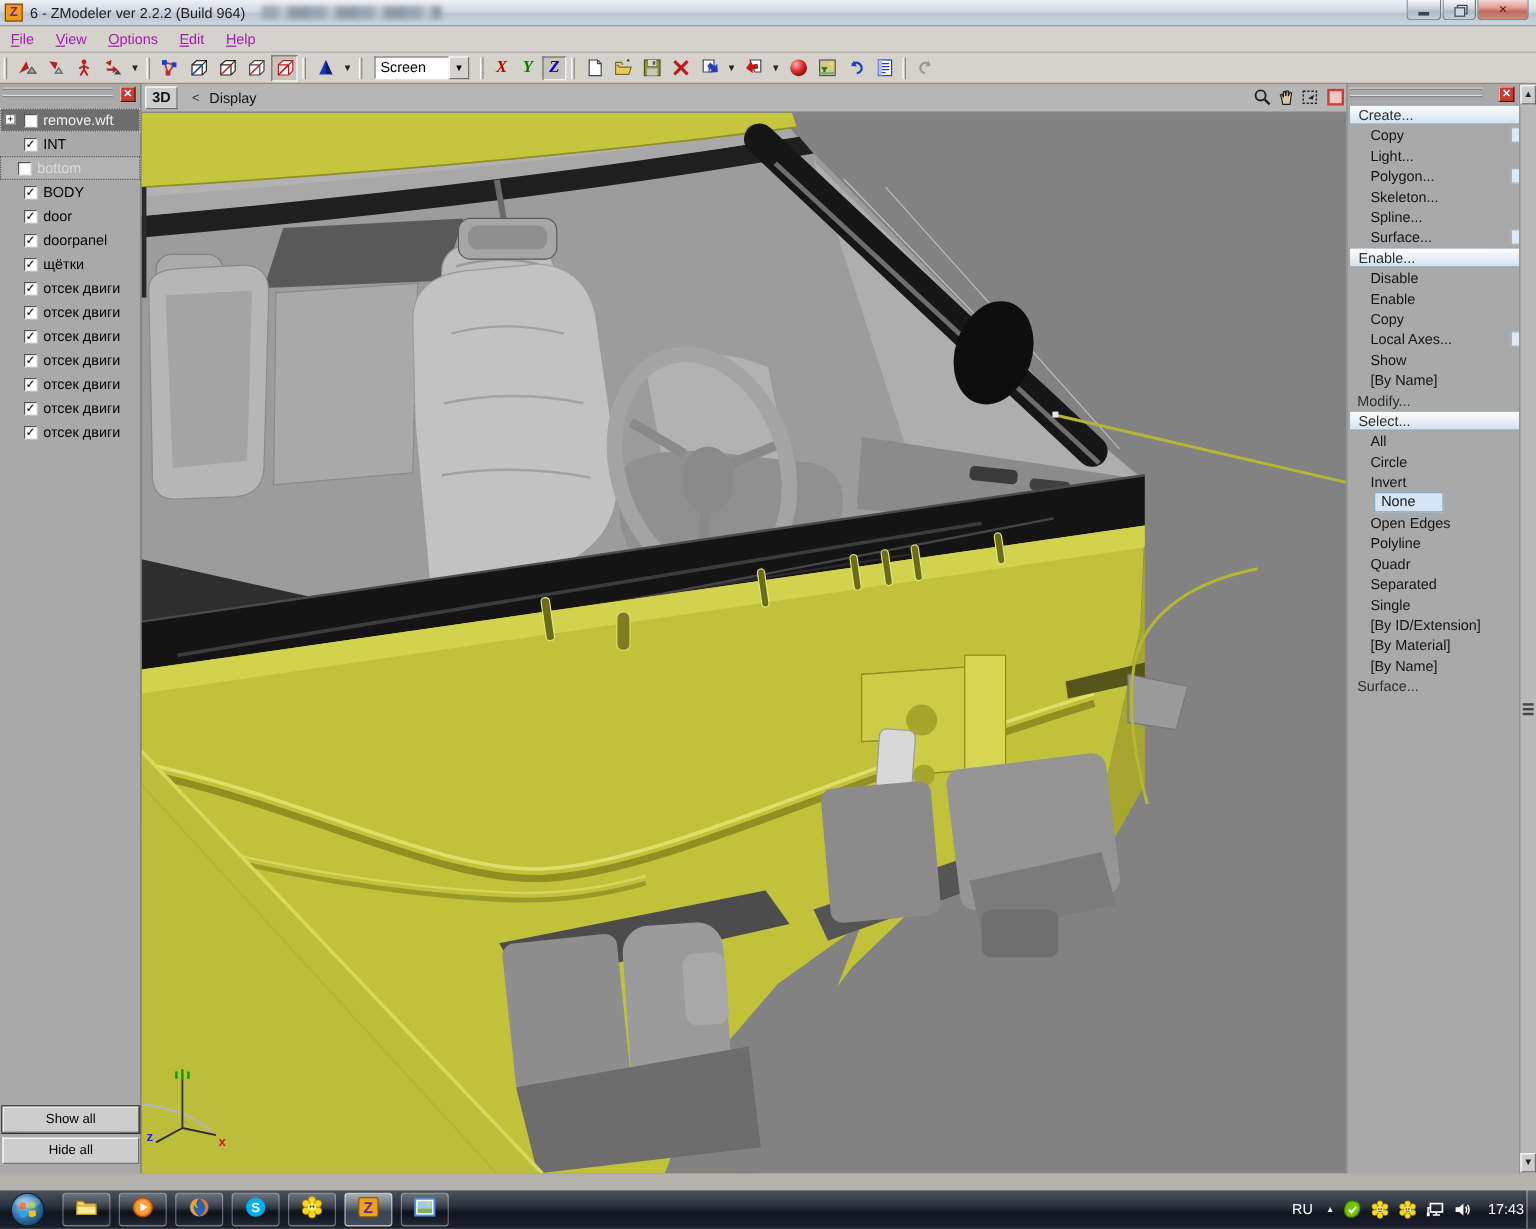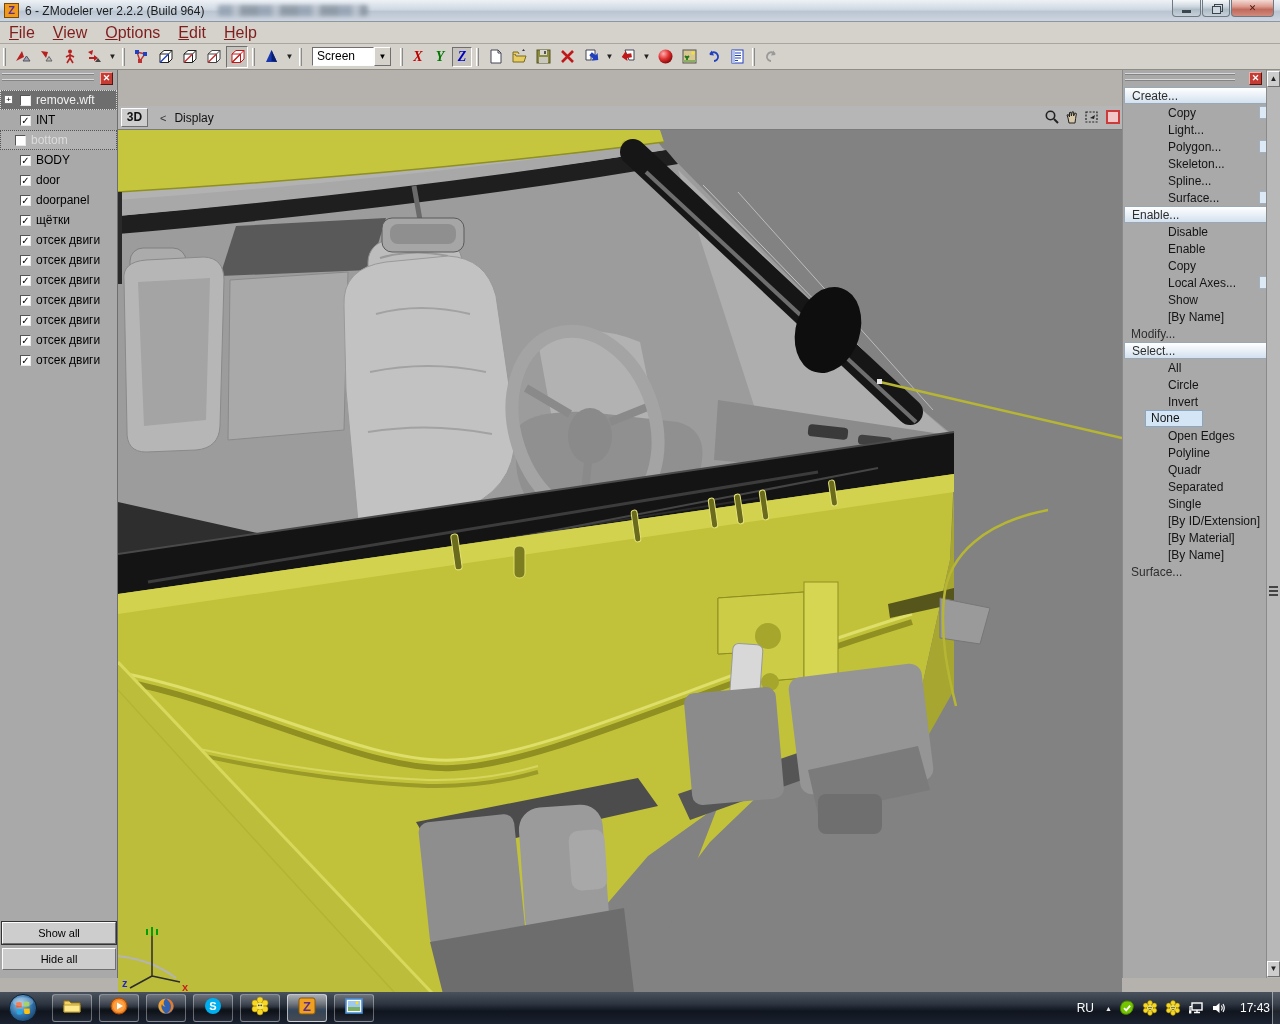--- a/index.html
+++ b/index.html
@@ -26,21 +26,21 @@
   .winbtn.close { width:43px;
     background:linear-gradient(#f3d9d4,#dd9c90 40%,#c06a5c 60%,#d08a7d); color:#4c1812; }
   .g-min { width:9px; height:3px; background:#3c444c; margin-top:6px; }
   .g-restore { position:relative; width:9px; height:8px; }
   .g-restore:before { content:""; position:absolute; left:2px; top:0; width:7px; height:6px; border:1px solid #3c444c; }
   .g-restore:after  { content:""; position:absolute; left:0; top:2px; width:7px; height:6px; border:1px solid #3c444c; background:#cfd8e0; }
 
   
   #menubar { position:absolute; left:0; top:22px; width:1280px; height:22px;
     background:#d5d2cb; border-bottom:1px solid #a9a69f; display:flex; align-items:center; }
-  .menu-item { font-size:16px; color:#7f1d1d; padding:2px 9px; }
+  .menu-item { font-size:12px; color:#a21caf; padding:2px 9px; }
   .menu-item u { text-decoration:underline; }
 
   
   #toolbar { position:absolute; left:0; top:44px; width:1280px; height:26px;
     background:#d5d2cb; border-bottom:1px solid #8f8c86; display:flex; align-items:center; }
   .tgrip { width:3px; height:18px; margin:0 4px 0 3px; border-left:1px solid #fff;
     border-right:1px solid #8a8a8a; }
   .tbtn { width:22px; height:22px; display:flex; align-items:center; justify-content:center;
     margin:0 1px; position:relative; }
   .tbtn svg { width:17px; height:17px; }
@@ -88,41 +88,41 @@
     font-size:8px; letter-spacing:1px; text-align:center; line-height:12px; color:#555; }
   #lp-buttons { position:absolute; left:2px; bottom:8px; width:114px; display:flex; gap:4px;flex-direction:column; }
   .lp-btn { flex:1; height:22px; background:#cdcdcd; border:1px solid;
     border-color:#fdfdfd #6f6f6f #6f6f6f #fdfdfd; font-size:11px; text-align:center;
     line-height:20px; color:#000; }
   .lp-btn.focused { outline:1px solid #333; }
 
   
   #viewport { position:absolute; left:118px; top:0; width:1004px; height:908px; }
   #vp-header { height:24px; background:#b6b6b6; border-bottom:1px solid #7a7a7a;
-    display:flex; align-items:center; position:relative;margin-top:36px; }
+    display:flex; align-items:center; position:relative; }
   #vp-3d-btn { width:27px; height:19px; margin-left:3px; background:#cdcdcd; border:1px solid;
     border-color:#fdfdfd #6f6f6f #6f6f6f #fdfdfd; font-size:12px; font-weight:bold;
     text-align:center; line-height:17px; color:#111; }
   #vp-back { margin-left:12px; font-size:11px; color:#333; }
   #vp-view-label { margin-left:8px; font-size:12px; color:#111; }
   #vp-tools { position:absolute; right:22px; top:3px; display:flex; align-items:center; gap:4px; }
   #vp-tools svg { width:16px; height:16px; }
   #vp-maximize { position:absolute; right:2px; top:4px; width:14px; height:14px;
     background:#f2c7c7; border:2px solid #cc3a3a; }
   #vp-canvas { width:1004px; height:884px; display:block; }
 
   
   #right-panel { position:absolute; left:1122px; top:0; width:158px; height:908px;
     background:#a9a9a9; border-left:1px solid #8a8a8a; }
   #rp-bar { position:relative; height:16px; }
   #rp-close { right:18px; }
   #rp-list { position:absolute; left:1px; top:17px; width:152px; }
   .rp-row { height:17px; position:relative; font-size:12px; color:#141414;
     display:flex; align-items:center; }
-  .rp-row .lbl { padding-left:44px; white-space:nowrap; }
+  .rp-row .lbl { padding-left:18px; white-space:nowrap; }
   .rp-row.hdr .lbl { padding-left:7px; color:#2e2e2e; }
   .rp-row.hdr.hl { background:linear-gradient(#ffffff,#d3e1ef); border:1px solid #9aa8b6; }
   .rp-row.sel .lbl { background:#d4e6f6; border:1px solid #8aa6c0; padding:0 22px 1px 5px;
     margin-left:21px; }
   .rp-row.sel .lbl { padding-left:5px; }
   .opt-box { position:absolute; right:4px; top:2px; width:13px; height:13px;
     background:#dde9f4; border:1px solid #9fb1c1; }
   #rp-scroll { position:absolute; right:0; top:0; width:14px; height:908px;
     background:#b8b8b8; border-left:1px solid #8a8a8a; }
   #rp-scroll .sb-btn { width:13px; }

